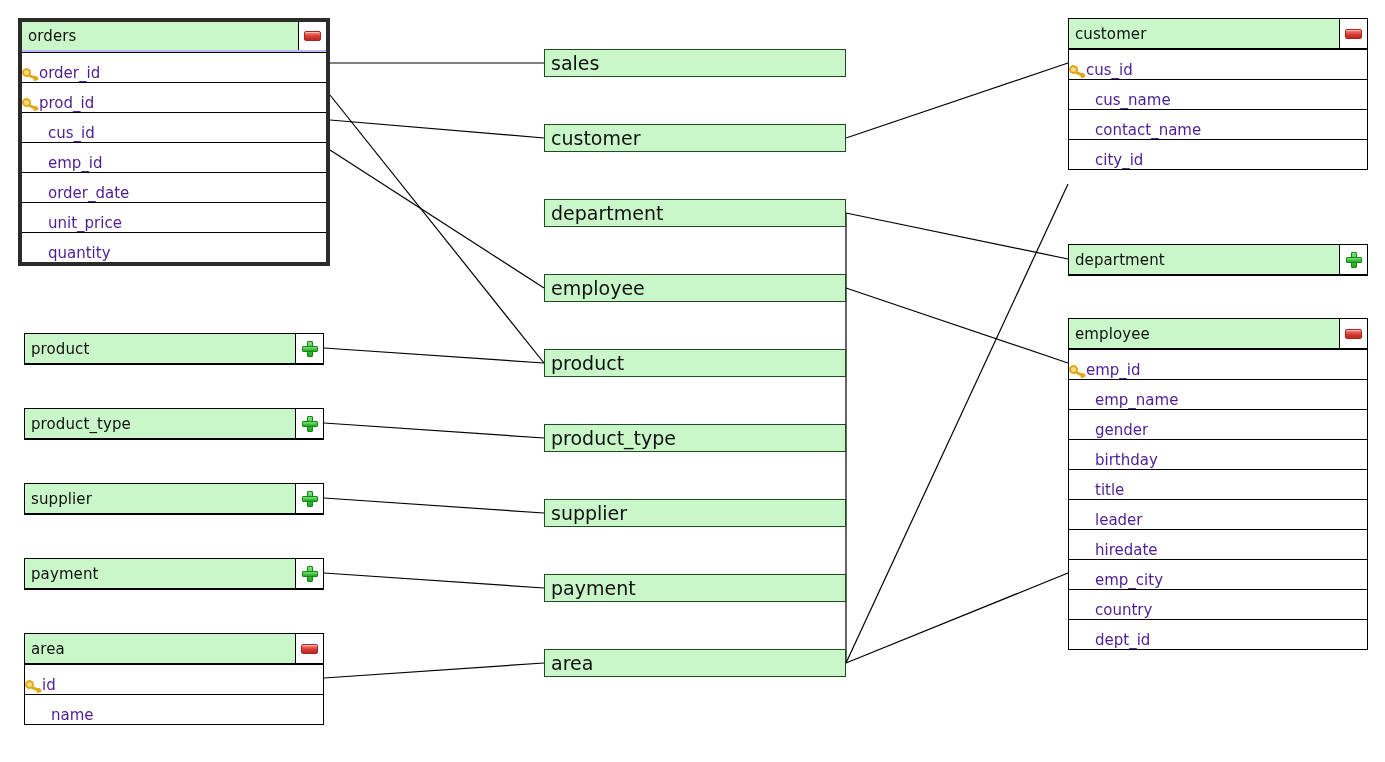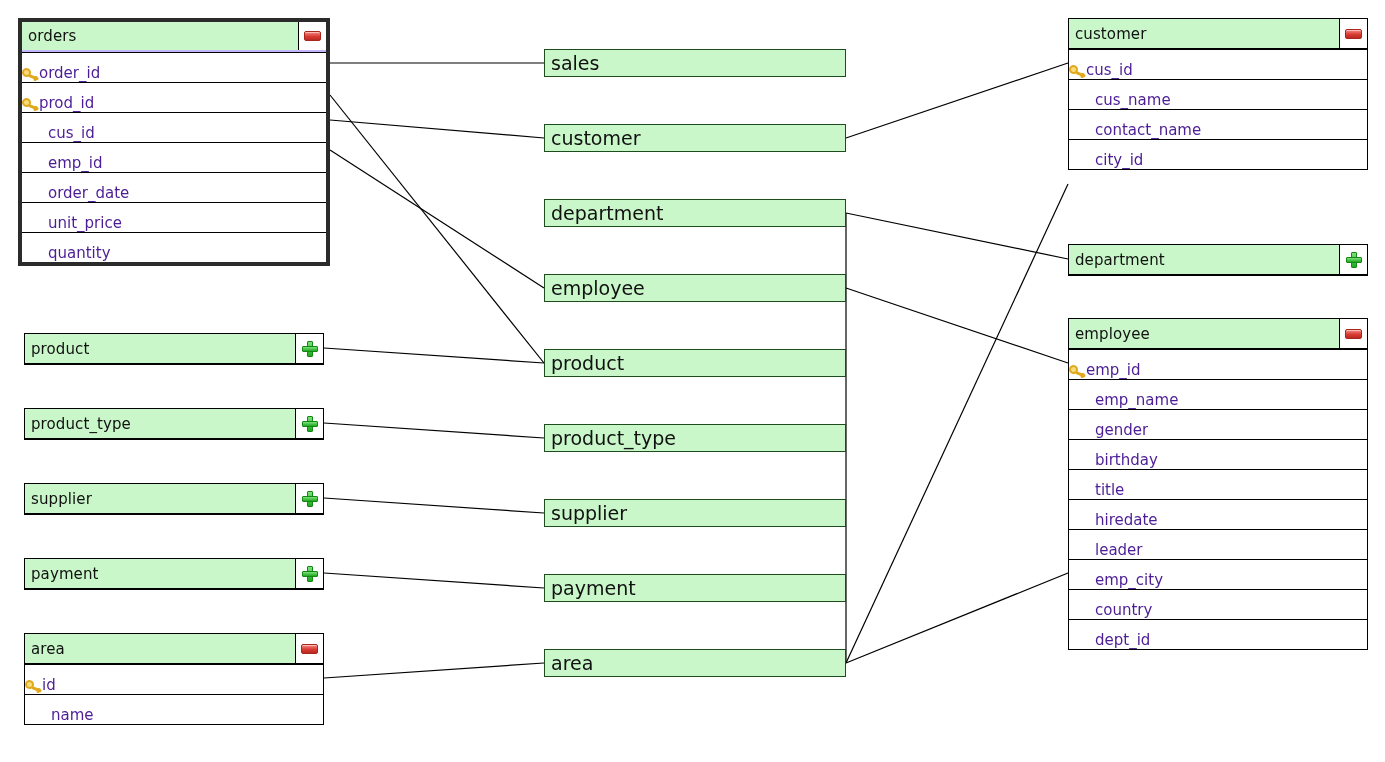--- a/index.html
+++ b/index.html
@@ -273,28 +273,28 @@
         <div class="trow">
           <span class="fpad"></span>
           <span class="fname">birthday</span>
         </div>
         <div class="trow">
           <span class="fpad"></span>
           <span class="fname">title</span>
         </div>
         <div class="trow">
           <span class="fpad"></span>
+          <span class="fname">leader</span>
+        </div>
+        <div class="trow">
+          <span class="fpad"></span>
           <span class="fname">hiredate</span>
         </div>
         <div class="trow">
           <span class="fpad"></span>
-          <span class="fname">leader</span>
-        </div>
-        <div class="trow">
-          <span class="fpad"></span>
           <span class="fname">emp_city</span>
         </div>
         <div class="trow">
           <span class="fpad"></span>
           <span class="fname">country</span>
         </div>
         <div class="trow">
           <span class="fpad"></span>
           <span class="fname">dept_id</span>
         </div>

